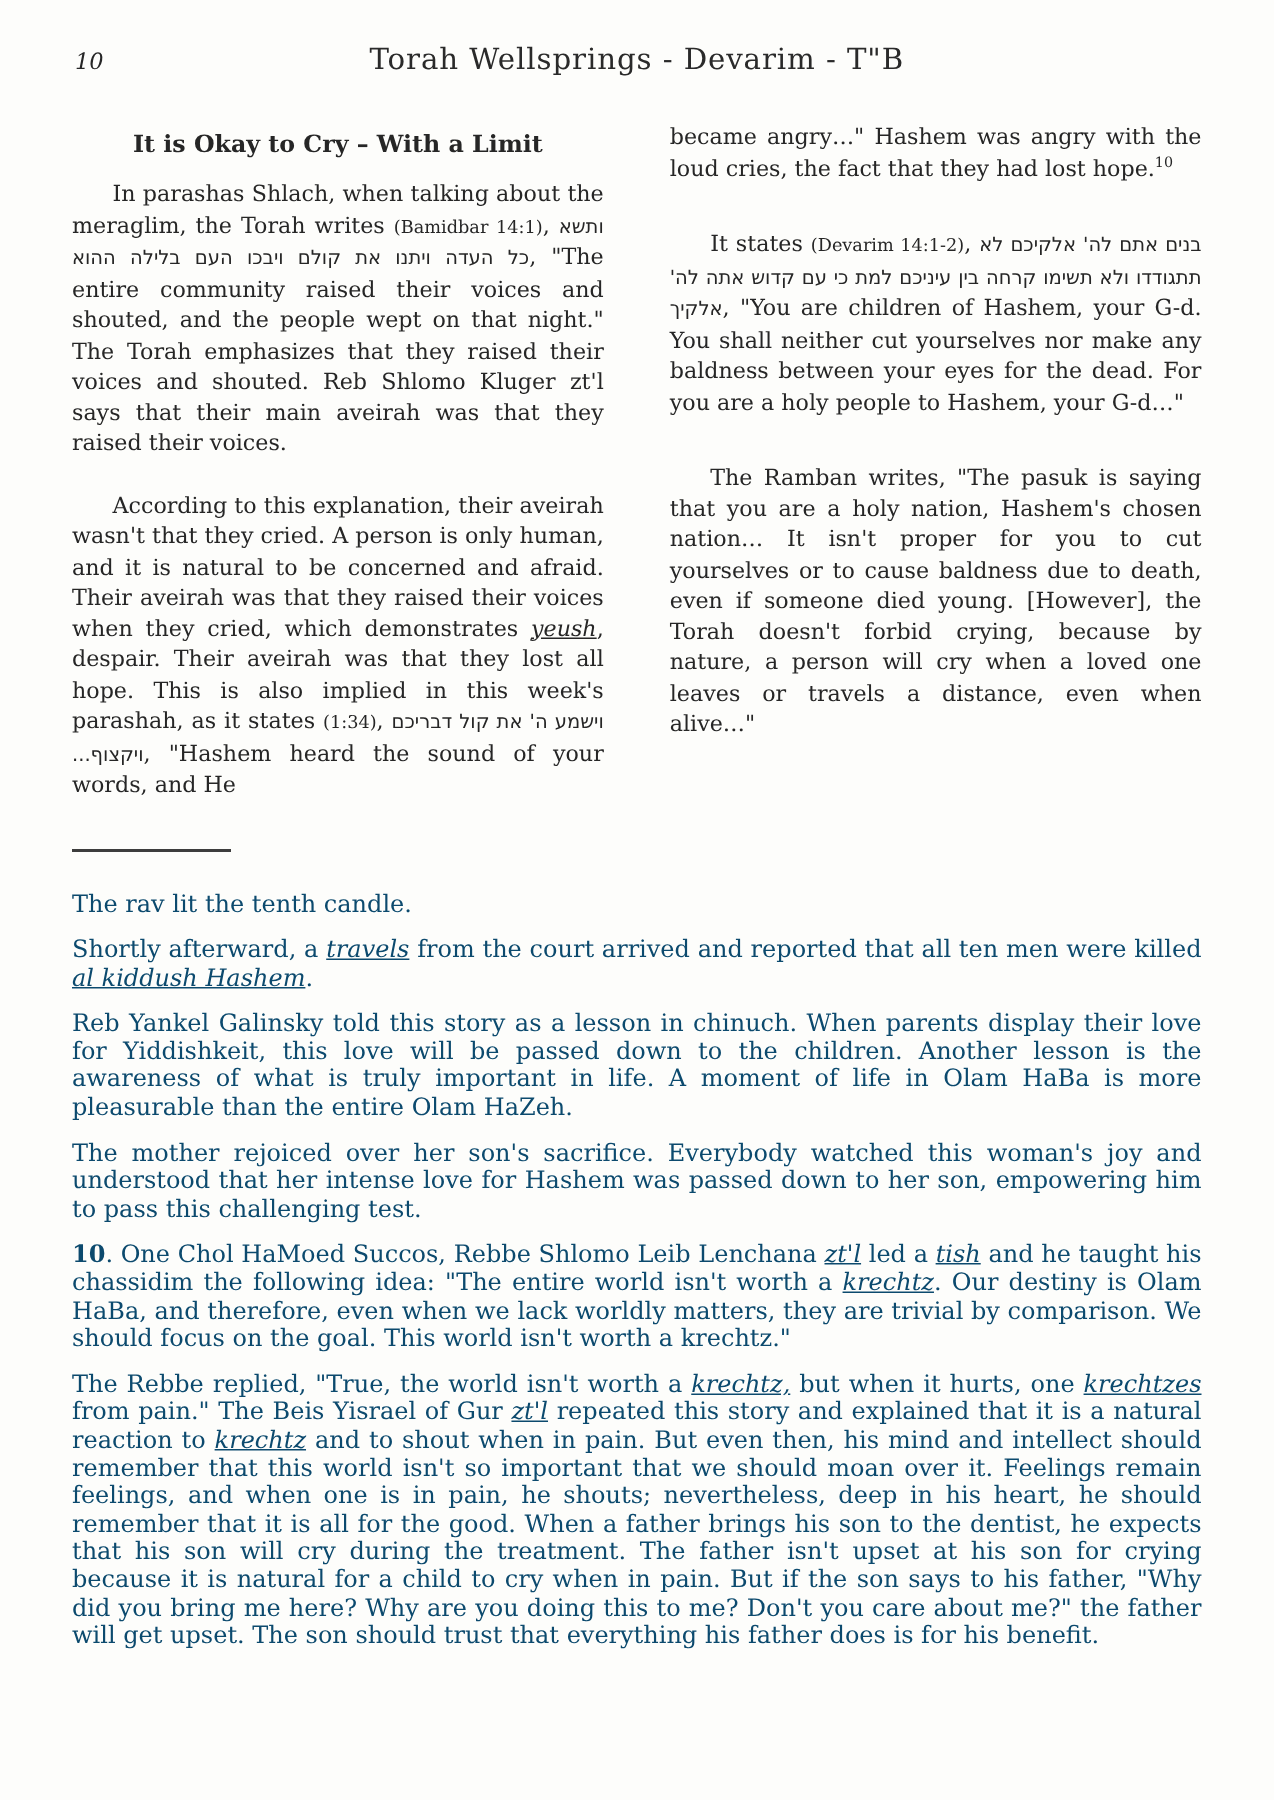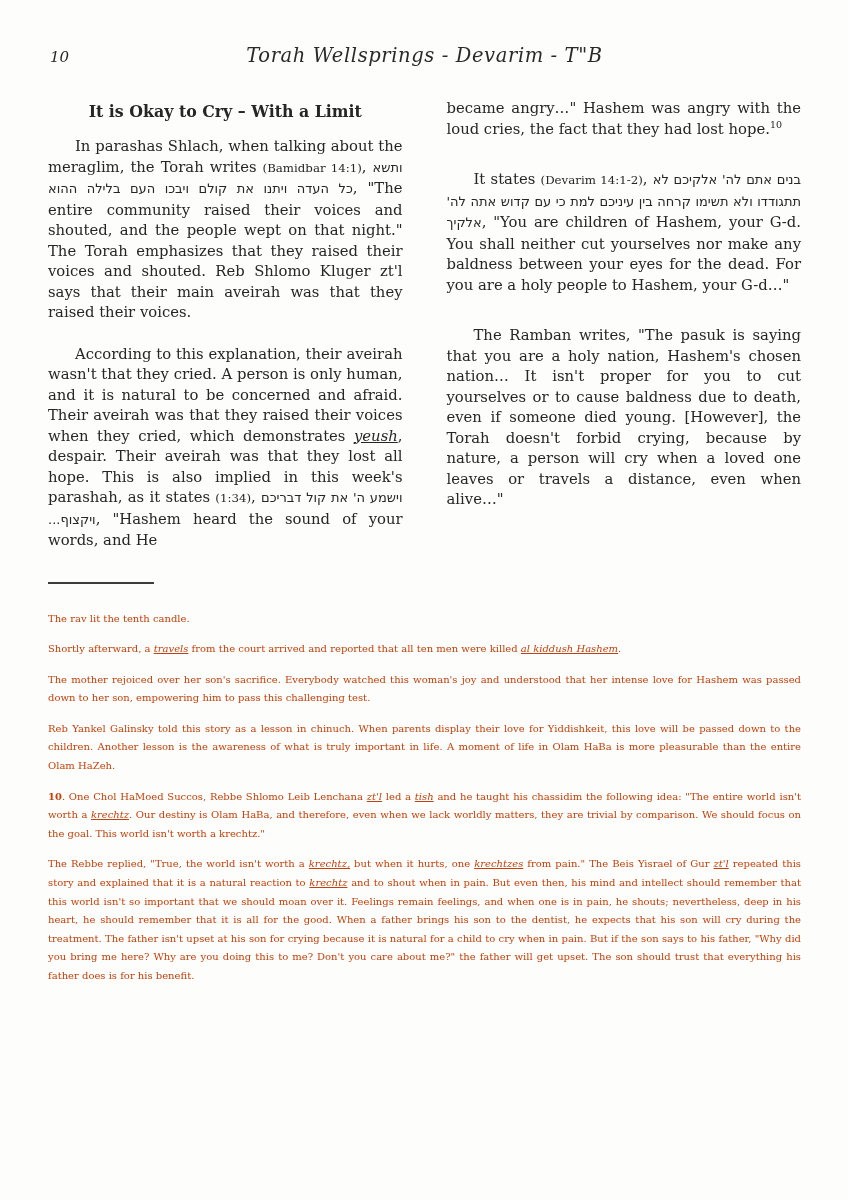--- a/index.html
+++ b/index.html
@@ -2,40 +2,40 @@
 <html><head>
 <meta charset="utf-8">
 <style>
   html,body{margin:0;padding:0;}
   body{
     width:849px;height:1200px;overflow:hidden;
     background:#fdfdfb;color:#262626;
     font-family:"DejaVu Serif","Liberation Serif",serif;
     -webkit-font-smoothing:antialiased;
   }
-  .page{padding:44px 48px 0 48px;box-sizing:border-box;width:849px;height:1200px;}
+  .page{padding:28px 48px 0 48px;box-sizing:border-box;width:849px;height:1200px;}
   
   .header{position:relative;text-align:center;height:26px;margin-bottom:28px;}
   .page-num{position:absolute;left:2px;top:4px;font-style:italic;font-size:15px;}
-  .title{font-style:italic;font-size:19.5px;letter-spacing:0.6px;color:#2a2a2a;}
+  .title{font-size:19.5px;letter-spacing:0.6px;color:#2a2a2a;}
   
   .columns{display:flex;gap:44px;align-items:flex-start;}
   .col{flex:1;min-width:0;text-align:justify;font-size:14.8px;line-height:20.5px;hyphens:none;}
   .heading{font-weight:bold;text-align:center;font-size:15.8px;margin:4px 0 14px 0;line-height:20px;}
   .col p{margin:0 0 21px 0;text-indent:27px;}
   .col.right p{margin:0 0 30px 0;}
   .col p.noindent{text-indent:0;}
   sup{font-size:9.5px;line-height:0;vertical-align:super;}
   .s-cite{font-size:11.8px;}
   .s-he{font-family:"DejaVu Sans",sans-serif;font-size:13px;direction:rtl;unicode-bidi:isolate;}
   .s-i{font-style:italic;text-decoration:underline;}
   .s-b{font-weight:bold;}
   
   .fnrule{width:106px;border:none;border-top:2px solid #3d3d3d;margin:10px 0 26px 0;}
-  .footnotes{font-size:10px;line-height:18.6px;text-align:justify;color:#c2410c;}
+  .footnotes{font-size:16px;line-height:18.6px;text-align:justify;color:#0c4a6e;}
   .footnotes p{margin:0 0 12px 0;}
 </style>
 </head>
 <body>
 
 <div class="page">
 
   <div class="header">
     <span class="page-num">10</span>
     <span class="title">Torah Wellsprings - Devarim - T"B</span>
@@ -52,19 +52,19 @@
       <p><span>It states </span><span class="s-cite">(Devarim 14:1-2)</span><span>, </span><span class="s-he">בנים אתם לה' אלקיכם לא תתגודדו ולא תשימו קרחה בין עיניכם למת כי עם קדוש אתה לה' אלקיך</span><span>, "You are children of Hashem, your G-d. You shall neither cut yourselves nor make any baldness between your eyes for the dead. For you are a holy people to Hashem, your G-d…"</span></p>
       <p><span>The Ramban writes, "The pasuk is saying that you are a holy nation, Hashem's chosen nation… It isn't proper for you to cut yourselves or to cause baldness due to death, even if someone died young. [However], the Torah doesn't forbid crying, because by nature, a person will cry when a loved one leaves or travels a distance, even when alive…"</span></p>
     </div>
   </div>
 
   <hr class="fnrule">
 
   <div class="footnotes">
     <p><span>The rav lit the tenth candle.</span></p>
     <p><span>Shortly afterward, a </span><span class="s-i">travels</span><span> from the court arrived and reported that all ten men were killed </span><span class="s-i">al kiddush Hashem</span><span>.</span></p>
+    <p><span>Reb Yankel Galinsky told this story as a lesson in chinuch. When parents display their love for Yiddishkeit, this love will be passed down to the children. Another lesson is the awareness of what is truly important in life. A moment of life in Olam HaBa is more pleasurable than the entire Olam HaZeh.</span></p>
     <p><span>The mother rejoiced over her son's sacrifice. Everybody watched this woman's joy and understood that her intense love for Hashem was passed down to her son, empowering him to pass this challenging test.</span></p>
-    <p><span>Reb Yankel Galinsky told this story as a lesson in chinuch. When parents display their love for Yiddishkeit, this love will be passed down to the children. Another lesson is the awareness of what is truly important in life. A moment of life in Olam HaBa is more pleasurable than the entire Olam HaZeh.</span></p>
     <p><span class="s-b">10</span><span>. One Chol HaMoed Succos, Rebbe Shlomo Leib Lenchana </span><span class="s-i">zt'l</span><span> led a </span><span class="s-i">tish</span><span> and he taught his chassidim the following idea: "The entire world isn't worth a </span><span class="s-i">krechtz</span><span>. Our destiny is Olam HaBa, and therefore, even when we lack worldly matters, they are trivial by comparison. We should focus on the goal. This world isn't worth a krechtz."</span></p>
     <p><span>The Rebbe replied, "True, the world isn't worth a </span><span class="s-i">krechtz,</span><span> but when it hurts, one </span><span class="s-i">krechtzes</span><span> from pain." The Beis Yisrael of Gur </span><span class="s-i">zt'l</span><span> repeated this story and explained that it is a natural reaction to </span><span class="s-i">krechtz</span><span> and to shout when in pain. But even then, his mind and intellect should remember that this world isn't so important that we should moan over it. Feelings remain feelings, and when one is in pain, he shouts; nevertheless, deep in his heart, he should remember that it is all for the good. When a father brings his son to the dentist, he expects that his son will cry during the treatment. The father isn't upset at his son for crying because it is natural for a child to cry when in pain. But if the son says to his father, "Why did you bring me here? Why are you doing this to me? Don't you care about me?" the father will get upset. The son should trust that everything his father does is for his benefit.</span></p>
   </div>
 
 </div>
 
 </body></html>

